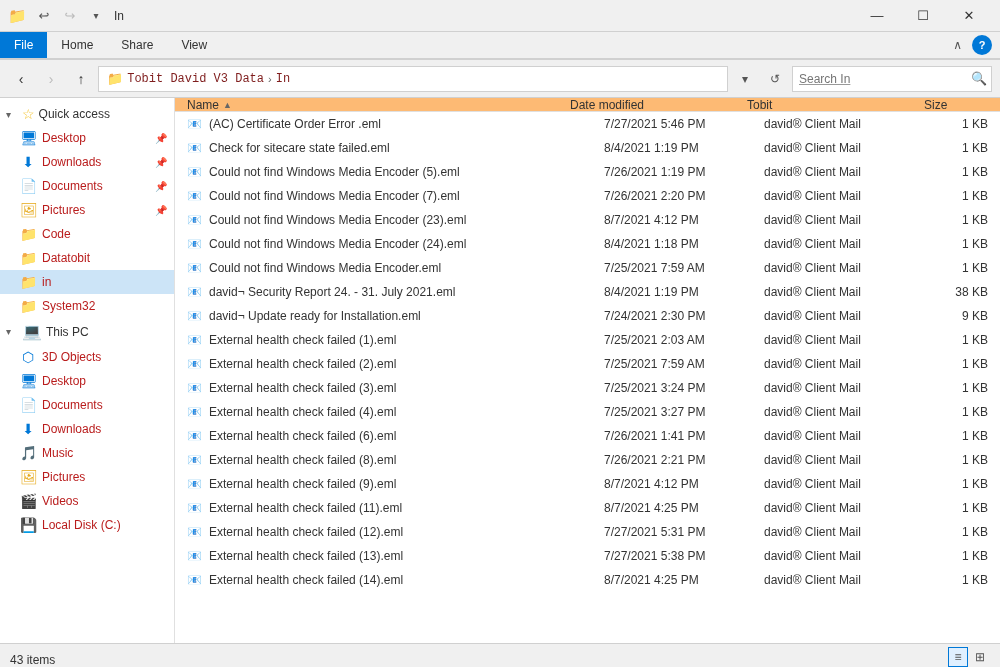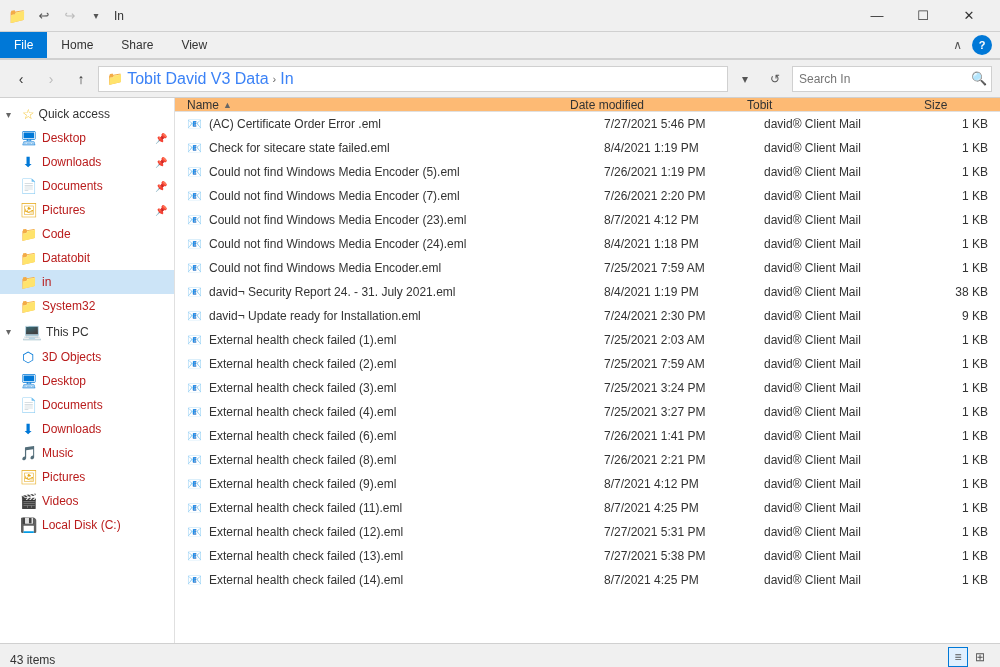--- a/index.html
+++ b/index.html
@@ -22,26 +22,26 @@
     .ribbon-tab.active { background: #0078d7; color: white; padding: 6px 14px; }
     .ribbon-tab-right { margin-left: auto; display: flex; align-items: center; gap: 6px; padding-right: 8px; }
     .ribbon-chevron { font-size: 12px; color: #555; cursor: pointer; padding: 4px; }
     .ribbon-help { width: 20px; height: 20px; border-radius: 50%; background: #0078d7; color: white; display: flex; align-items: center; justify-content: center; font-size: 11px; font-weight: bold; cursor: pointer; }
 
     
     .address-bar { display: flex; align-items: center; padding: 4px 8px; background: #f0f0f0; border-bottom: 1px solid #d0d0d0; gap: 4px; height: 38px; }
     .nav-btn { width: 26px; height: 26px; display: flex; align-items: center; justify-content: center; cursor: pointer; color: #333; font-size: 14px; border-radius: 2px; }
     .nav-btn.disabled { color: #bbb; cursor: default; }
     .address-path { flex: 1; height: 26px; background: white; border: 1px solid #d0d0d0; display: flex; align-items: center; padding: 0 8px; gap: 4px; }
-    .path-segment { color: #3b82f6; font-size: 16px; display: flex; align-items: center; gap: 2px; }
+    .path-segment { color: #7f1d1d; font-size: 12px; display: flex; align-items: center; gap: 2px; font-family: Liberation Mono, monospace; }
     .path-sep { color: #666; font-size: 11px; }
     .path-folder-icon { color: #e6a817; font-size: 13px; }
     .addr-btn { width: 26px; height: 26px; display: flex; align-items: center; justify-content: center; cursor: pointer; color: #555; font-size: 12px; }
     .search-box { height: 26px; width: 200px; border: 1px solid #d0d0d0; display: flex; align-items: center; background: white; }
-    .search-box input { border: none; outline: none; width: 100%; padding: 0 6px; font-size: 12px; color: #999; background: transparent; }
+    .search-box input { border: none; outline: none; width: 100%; padding: 0 6px; font-size: 12px; color: #999; background: transparent; text-decoration: underline; }
     .search-icon-btn { width: 26px; height: 26px; display: flex; align-items: center; justify-content: center; color: #555; font-size: 13px; cursor: pointer; }
 
     
     .main-content { display: flex; flex: 1; overflow: hidden; }
 
     
     .sidebar { width: 175px; background: white; border-right: 1px solid #e0e0e0; overflow-y: auto; overflow-x: hidden; flex-shrink: 0; padding-top: 4px; }
     .sidebar::-webkit-scrollbar { width: 8px; }
     .sidebar::-webkit-scrollbar-thumb { background: #c0c0c0; }
 

